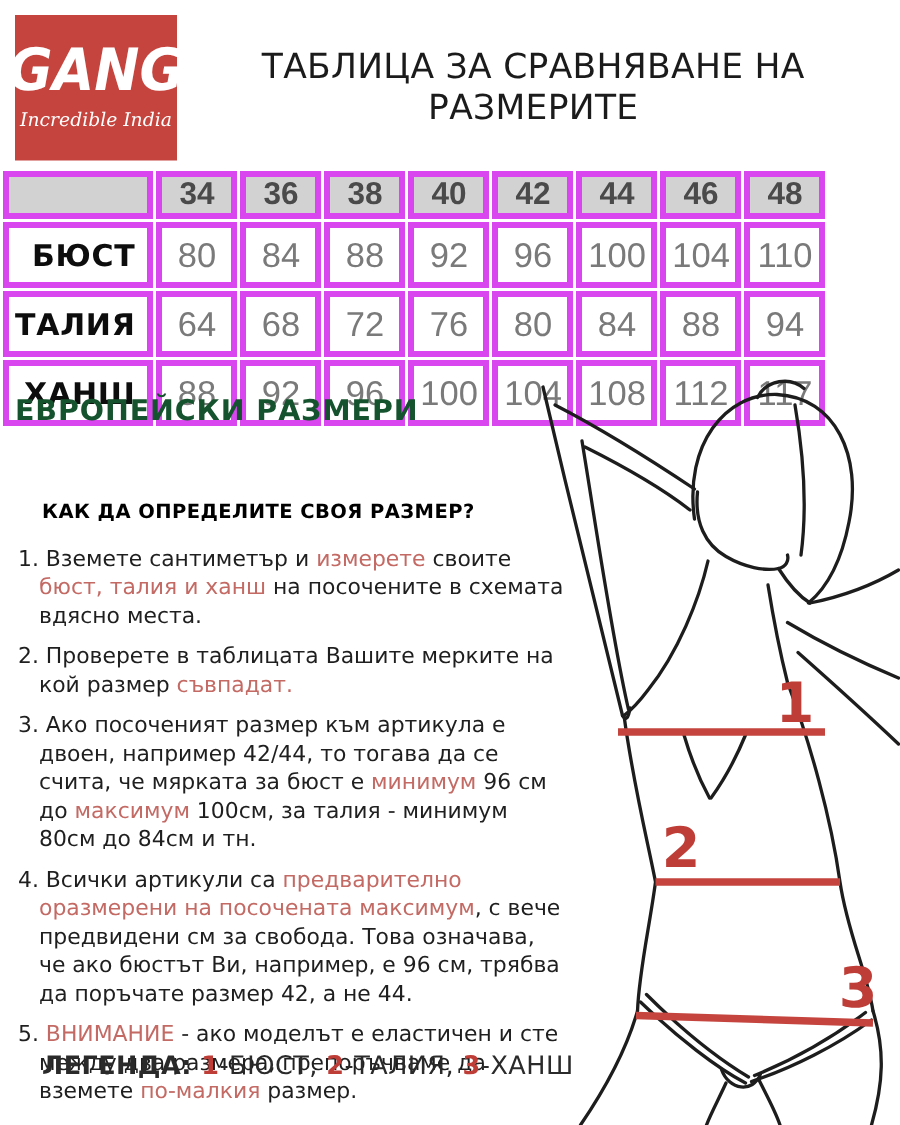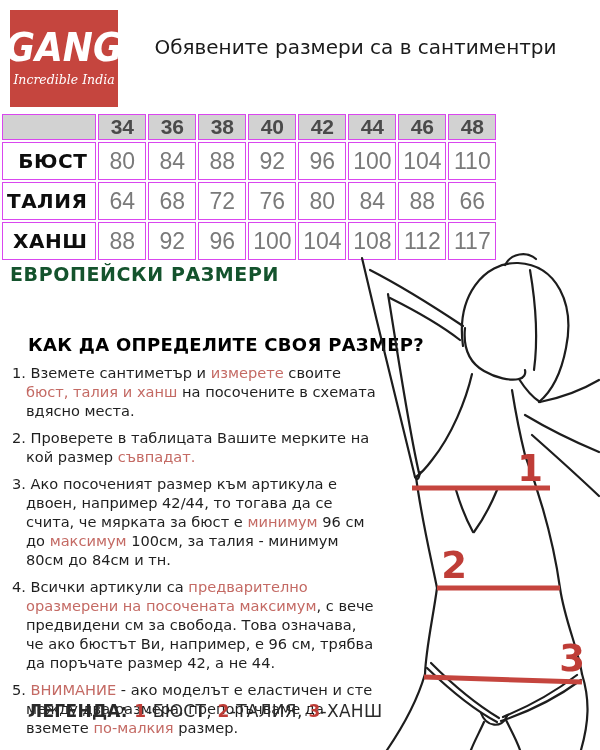--- a/index.html
+++ b/index.html
@@ -16,32 +16,32 @@
                 font-family:"DejaVu Serif","Liberation Serif",serif;white-space:nowrap;}
 
   
   .header{position:absolute;left:118px;top:32px;width:475px;text-align:center;color:#1b1b1b;}
   .title{font-size:23px;line-height:1.18;letter-spacing:0.2px;}
   .subtitle{font-size:20px;margin-top:3px;}
 
   
   table.sizes{position:absolute;left:0;top:112px;border-collapse:separate;border-spacing:2px;
               font-family:"Liberation Sans",sans-serif;}
-  table.sizes th,table.sizes td{border:1px solid #d946ef;}
+  table.sizes th,table.sizes td{border:4px solid #d946ef;}
   table.sizes th.size{background:#d2d2d2;color:#4a4a4a;font-weight:bold;font-size:21px;
                       width:44px;height:24px;text-align:center;padding:0 1px;}
   table.sizes th.corner{background:#d2d2d2;width:88px;}
   table.sizes td.rowlabel{font-weight:bold;color:#0d0d0d;font-size:20px;text-align:right;
                           padding:0 8px 0 4px;font-family:"DejaVu Sans",sans-serif;letter-spacing:0.5px;}
   table.sizes td.val{color:#7a7a7a;font-size:23px;text-align:center;height:34px;background:#ffffff;}
 
   
   .eu-heading{position:absolute;left:10px;top:263px;font-size:19px;font-weight:bold;
               letter-spacing:0.6px;color:#14532d;}
-  .howto-heading{position:absolute;left:28px;top:334px;font-size:18px;font-weight:bold;
+  .howto-heading{position:absolute;left:28px;top:334px;font-size:13px;font-weight:bold;
                  letter-spacing:0.3px;color:#000;}
 
   
   .instructions{position:absolute;left:12px;top:363px;width:366px;}
   .item{font-size:14.6px;line-height:19px;margin:0 0 8px 0;padding-left:14px;text-indent:-14px;color:#1f1f1f;}
   .red{color:#c46a64;}
   .bold{font-weight:bold;}
   .legend{position:absolute;left:28px;top:701px;font-size:17px;color:#2a2a2a;letter-spacing:0.3px;}
   .legend .red{color:#bf3d37;}
 
@@ -53,21 +53,21 @@
 <body>
 
 <div class="stage">
 
   <div class="logo">
     <div class="logo-name">GANG</div>
     <div class="logo-tagline">Incredible India</div>
   </div>
 
   <div class="header">
-    <div class="subtitle">Обявените размери са в сантиментри</div>
+    <div class="title">ТАБЛИЦА ЗА СРАВНЯВАНЕ НА РАЗМЕРИТЕ</div>
   </div>
 
   <table class="sizes">
     <thead>
         <tr>
           <th class="corner"></th>
           <th class="size">34</th>
           <th class="size">36</th>
           <th class="size">38</th>
           <th class="size">40</th>
@@ -91,21 +91,21 @@
         </tr>
         <tr>
           <td class="rowlabel">ТАЛИЯ</td>
           <td class="val">64</td>
           <td class="val">68</td>
           <td class="val">72</td>
           <td class="val">76</td>
           <td class="val">80</td>
           <td class="val">84</td>
           <td class="val">88</td>
-          <td class="val">66</td>
+          <td class="val">94</td>
         </tr>
         <tr>
           <td class="rowlabel">ХАНШ</td>
           <td class="val">88</td>
           <td class="val">92</td>
           <td class="val">96</td>
           <td class="val">100</td>
           <td class="val">104</td>
           <td class="val">108</td>
           <td class="val">112</td>

